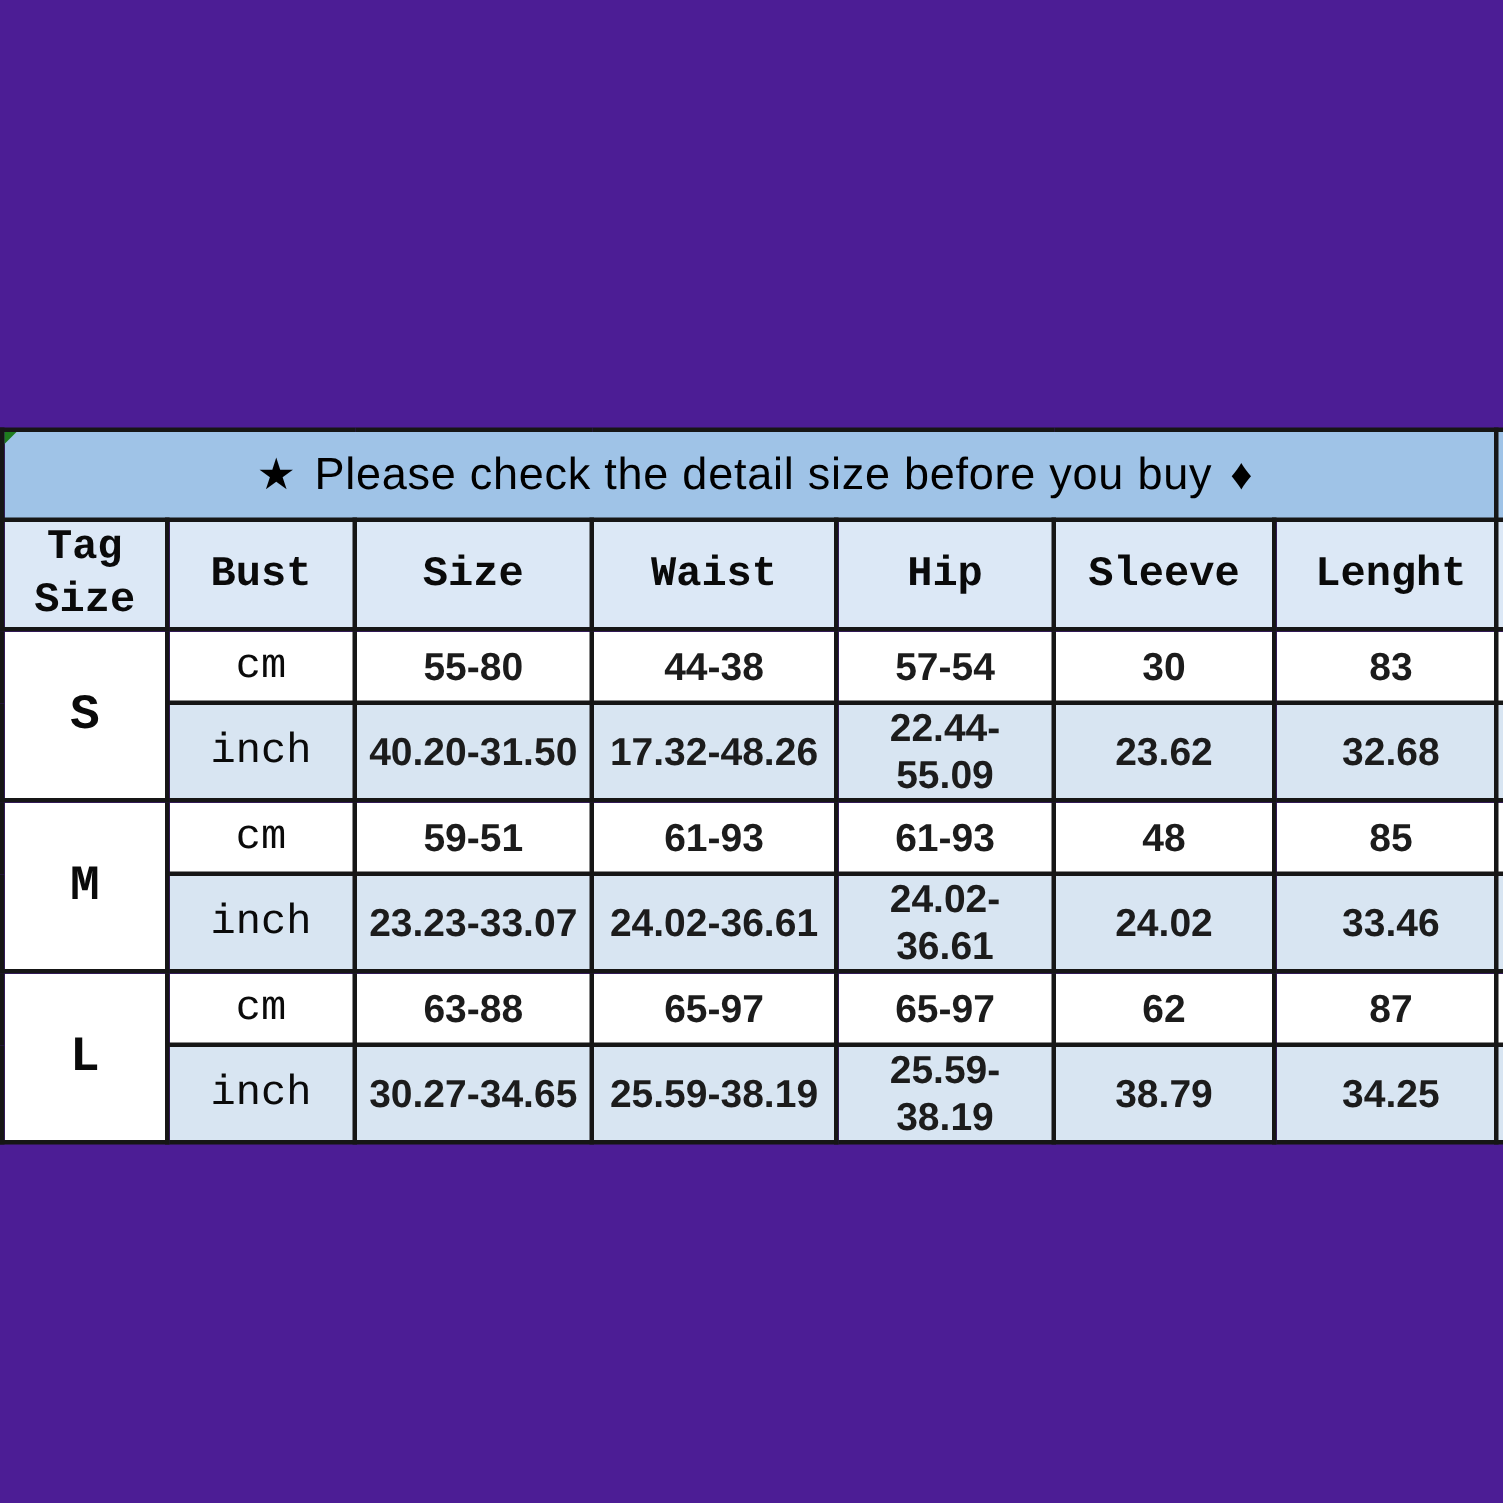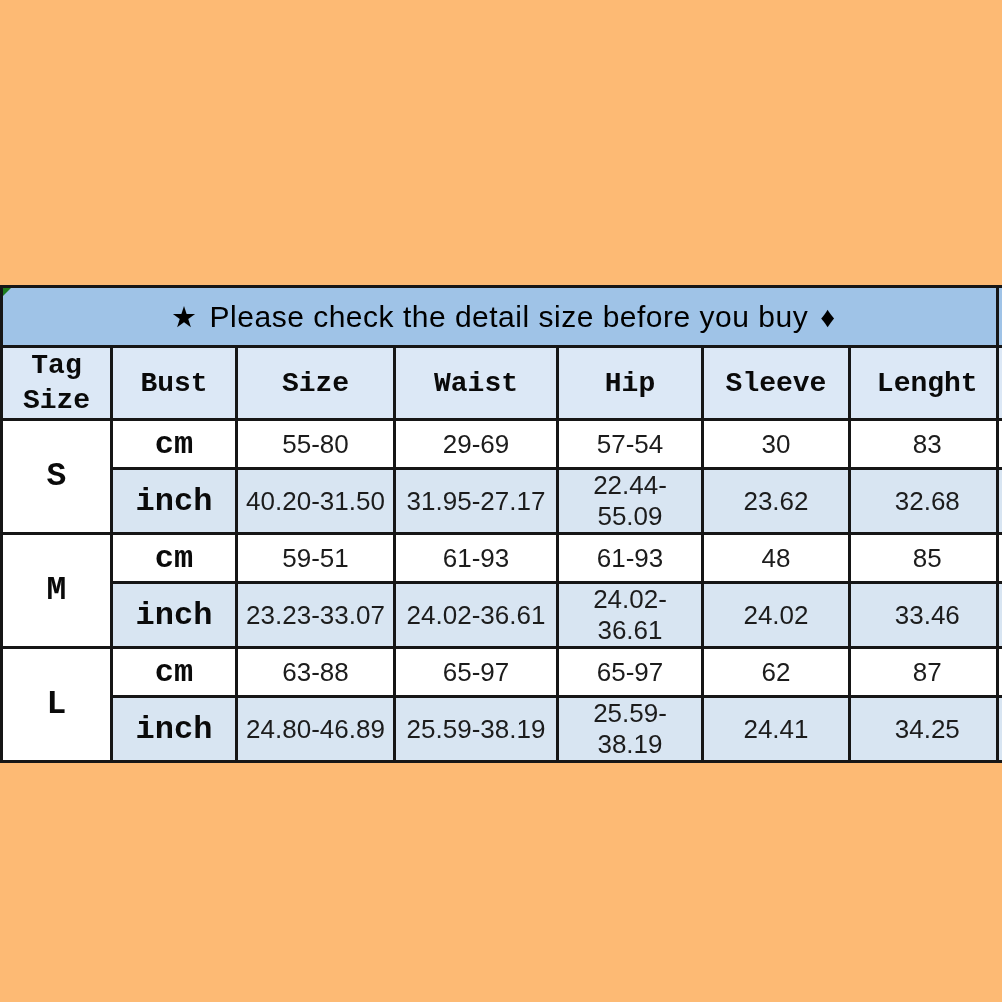--- a/index.html
+++ b/index.html
@@ -1,19 +1,19 @@
 <!DOCTYPE html>
 <html><head>
 <meta charset="utf-8">
 <style>
   html,body{margin:0;padding:0;background:#ffffff;}
   .canvas{
     position:relative;
     width:1002px;height:1002px;
-    background:#fdba74;
+    background:#4c1d95;
     font-family:"Liberation Sans", sans-serif;
     overflow:hidden;
   }
   .table-wrap{
     position:absolute;
     top:285px;left:0;right:0;
   }
   table.size-chart{
     width:1002px;
     border-collapse:collapse;
@@ -65,27 +65,28 @@
   .r-data td{ height:46px; }
   .size-cell{
     background:#ffffff;
     font-family:"Liberation Mono", monospace;
     font-weight:700;
     font-size:33px;
     color:#0a0a0a;
   }
   .unit-cell{
     font-family:"Liberation Mono", monospace;
-    font-weight:700;
-    font-size:32px;
+    font-weight:400;
+    font-size:28px;
     color:#0a0a0a;
   }
   .num{
     font-size:26px;
     color:#1c1c1c;
+    font-weight:bold;
   }
   .row-cm td{ background:#ffffff; }
   .row-inch td{ background:#d8e5f2; }
   .row-cm td.size-cell, .row-inch td.size-cell{ background:#ffffff; }
 </style>
 </head>
 <body>
 
 <div class="canvas">
   <div class="table-wrap">
@@ -112,29 +113,29 @@
         <th>Waist</th>
         <th>Hip</th>
         <th>Sleeve</th>
         <th>Lenght</th>
       </tr>
 
       <tr class="r-data row-cm">
         <td class="size-cell" rowspan="2">S</td>
         <td class="unit-cell">cm</td>
         <td class="num">55-80</td>
-        <td class="num">29-69</td>
+        <td class="num">44-38</td>
         <td class="num">57-54</td>
         <td class="num">30</td>
         <td class="num">83</td>
       </tr>
       <tr class="r-data row-inch">
         <td class="unit-cell">inch</td>
         <td class="num">40.20-31.50</td>
-        <td class="num">31.95-27.17</td>
+        <td class="num">17.32-48.26</td>
         <td class="num">22.44-55.09</td>
         <td class="num">23.62</td>
         <td class="num">32.68</td>
       </tr>
 
       <tr class="r-data row-cm">
         <td class="size-cell" rowspan="2">M</td>
         <td class="unit-cell">cm</td>
         <td class="num">59-51</td>
         <td class="num">61-93</td>
@@ -155,24 +156,24 @@
         <td class="size-cell" rowspan="2">L</td>
         <td class="unit-cell">cm</td>
         <td class="num">63-88</td>
         <td class="num">65-97</td>
         <td class="num">65-97</td>
         <td class="num">62</td>
         <td class="num">87</td>
       </tr>
       <tr class="r-data row-inch">
         <td class="unit-cell">inch</td>
-        <td class="num">24.80-46.89</td>
+        <td class="num">30.27-34.65</td>
         <td class="num">25.59-38.19</td>
         <td class="num">25.59-38.19</td>
-        <td class="num">24.41</td>
+        <td class="num">38.79</td>
         <td class="num">34.25</td>
       </tr>
     </tbody>
       </table>
     <div class="right-border"></div>
     <div class="corner-triangle"></div>
   </div>
 </div>
 
 </body></html>

